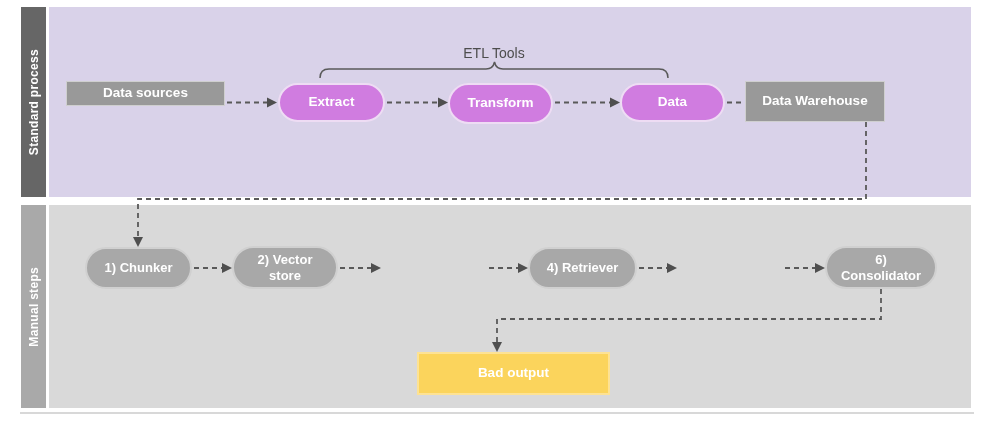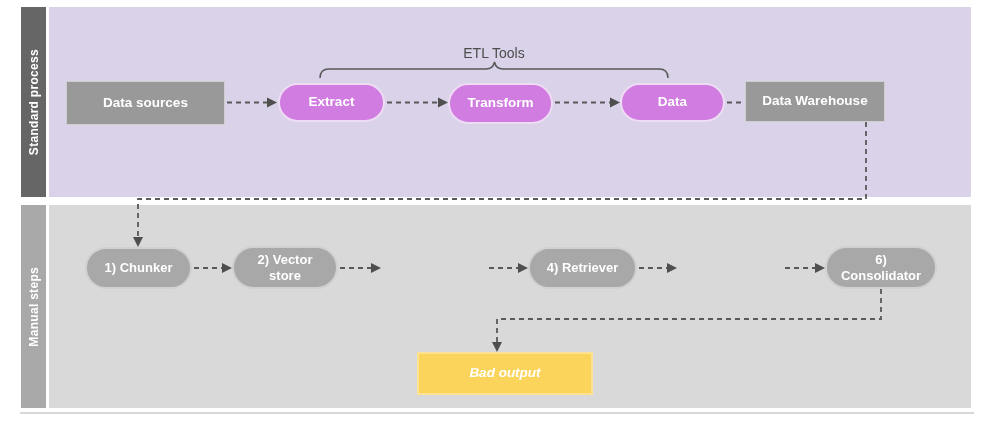--- a/index.html
+++ b/index.html
@@ -55,32 +55,32 @@
     border-radius: 999px;
     font-size: 13px;
     padding: 0 11px;
   }
   .rect-yellow {
     background: var(--yellow_node, #fbd45c);
     border: 2px solid #fde294;
     font-size: 13.5px;
   }
   
-  .n-datasources  { left: 66px;  top: 81px;  width: 159px; height: 44px; }
+  .n-datasources  { left: 66px;  top: 81px;  width: 159px; height: 25px; }
   .n-extract      { left: 278px; top: 83px;  width: 107px; height: 39px; align-items: center; }
   .n-transform    { left: 448px; top: 83px;  width: 105px; height: 41px; }
   .n-load         { left: 620px; top: 83px;  width: 105px; height: 39px; }
   .n-dw           { left: 745px; top: 81px;  width: 140px; height: 41px; }
   .n-chunker      { left: 85px;  top: 247px; width: 107px; height: 42px; }
   .n-vector       { left: 232px; top: 246px; width: 106px; height: 43px; }
   .n-rewriter     { left: 381px; top: 247px; width: 106px; height: 42px; }
   .n-retriever    { left: 528px; top: 247px; width: 109px; height: 42px; text-align: center; }
   .n-reranker     { left: 677px; top: 247px; width: 106px; height: 42px; }
   .n-consolidator { left: 825px; top: 246px; width: 112px; height: 43px; }
-  .n-badoutput    { left: 417px; top: 352px; width: 176px; height: 43px; font-style: italic; }
+  .n-badoutput    { left: 417px; top: 352px; width: 193px; height: 43px; }
   
   .bracket-label {
     position: absolute; left: 424px; top: 45px; width: 140px;
     text-align: center;
     font-size: 14px; font-weight: normal;
     color: var(--bracket_label_text, #4d4d4d);
   }
   
   .overlay {
     position: absolute; left: 0; top: 0;

